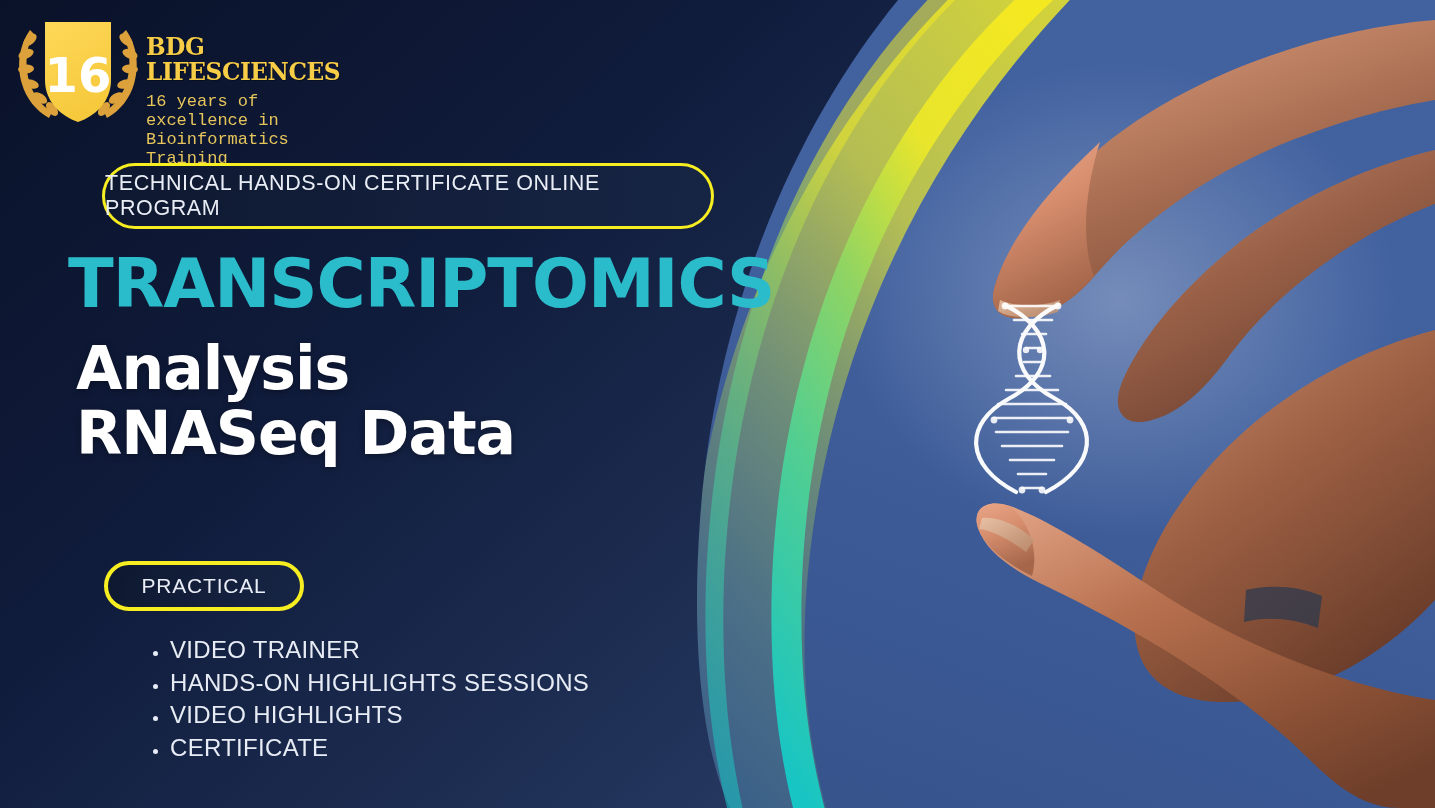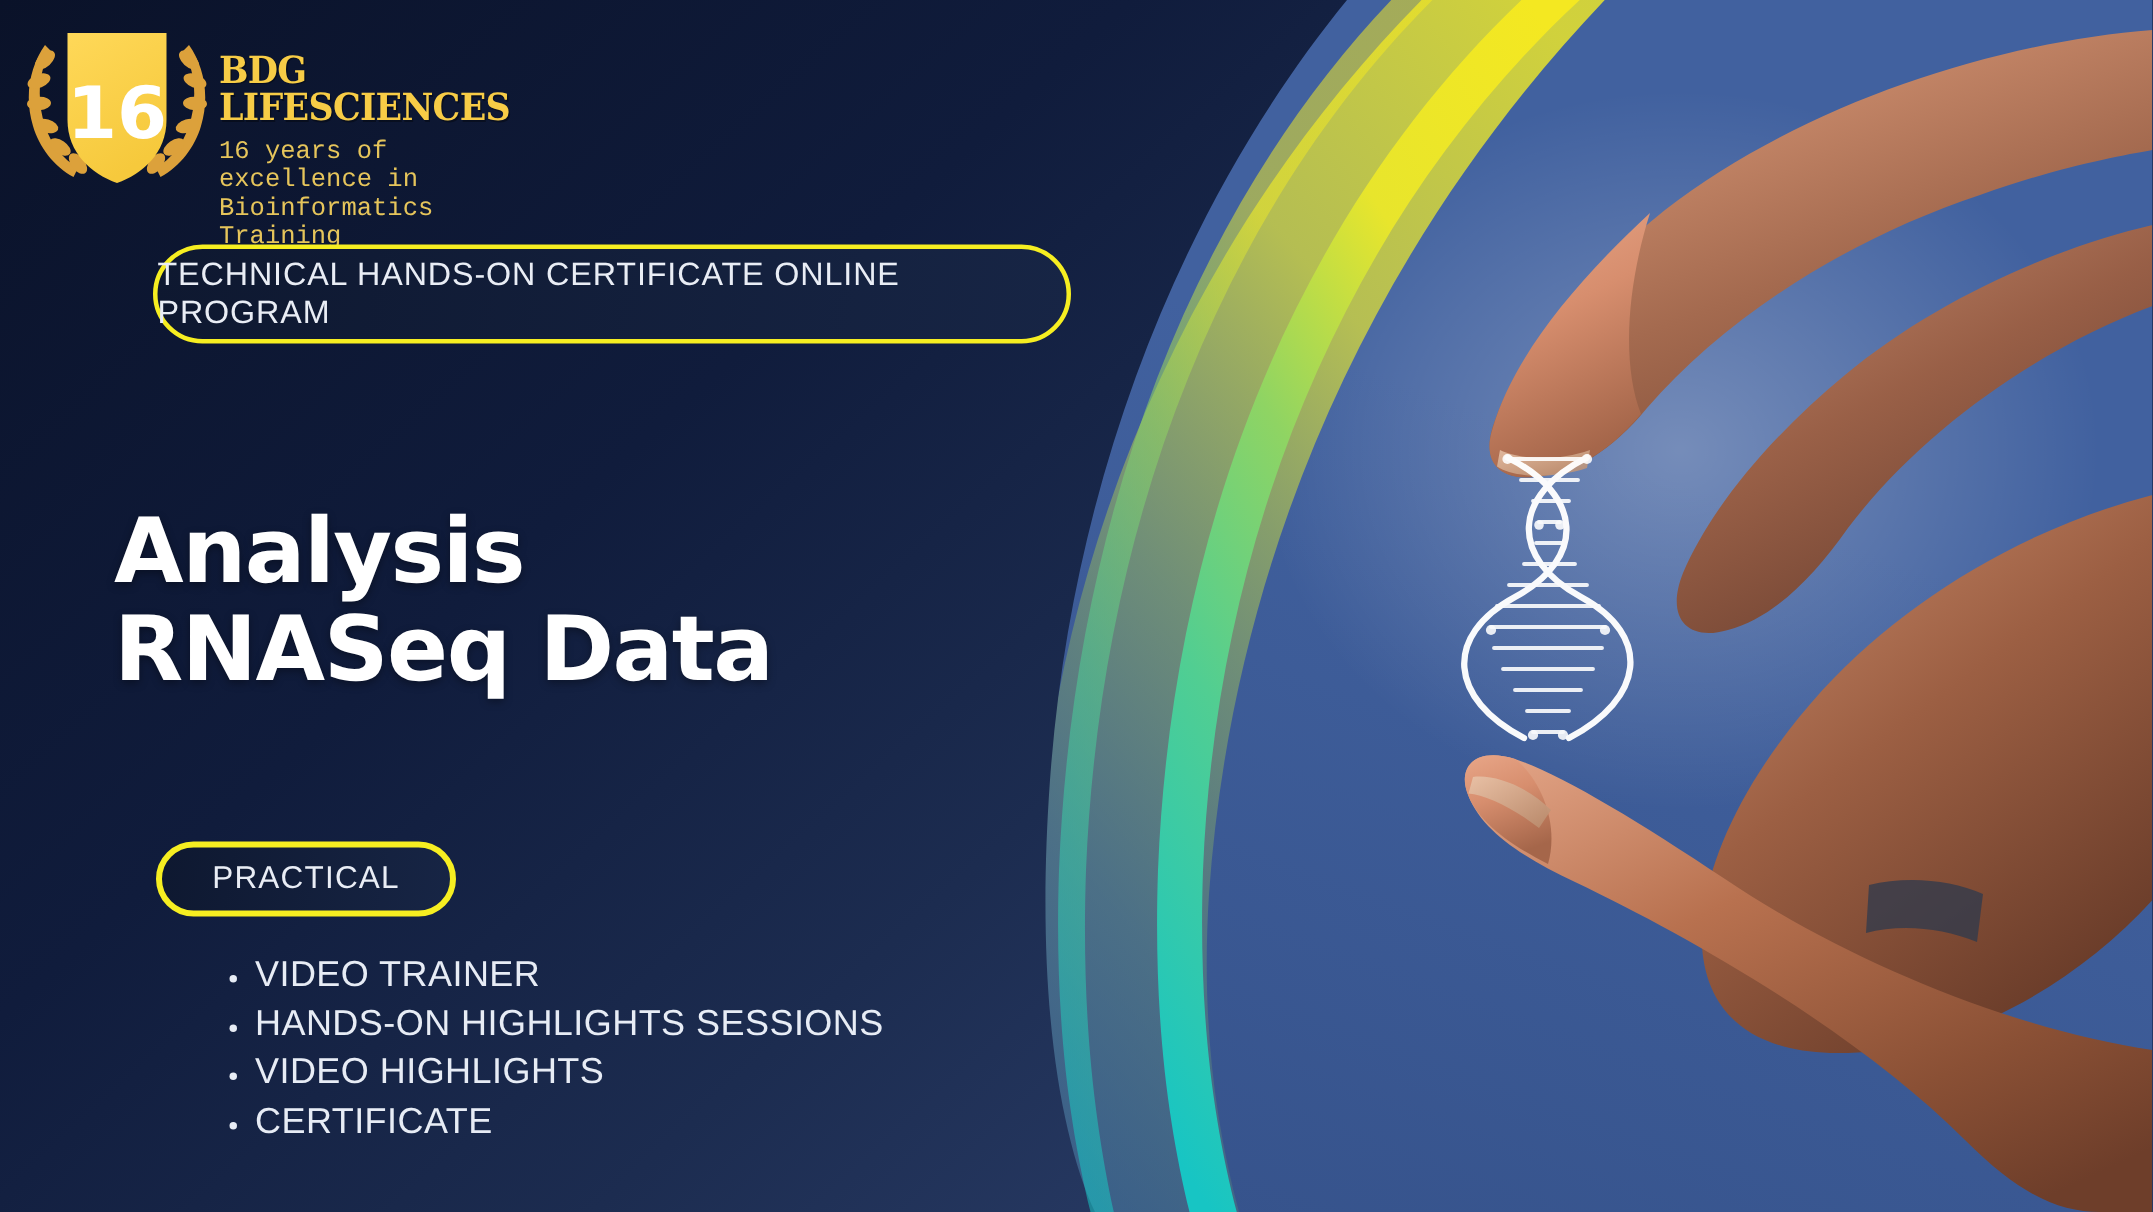--- a/index.html
+++ b/index.html
@@ -294,20 +294,21 @@
         <div>16 years of excellence in</div>
         <div>Bioinformatics Training</div>
       </div>
     </div>
   </div>
 
   <div class="pill" id="program-pill">
     <span>TECHNICAL HANDS-ON CERTIFICATE ONLINE PROGRAM</span>
   </div>
 
+  <div id="main-title">TRANSCRIPTOMICS</div>
   <div id="sub-title">
     <div>Analysis</div>
     <div>RNASeq Data</div>
   </div>
 
   <div class="pill" id="highlights-pill">
     <span>PRACTICAL</span>
   </div>
 
   <ul id="highlights-list">

